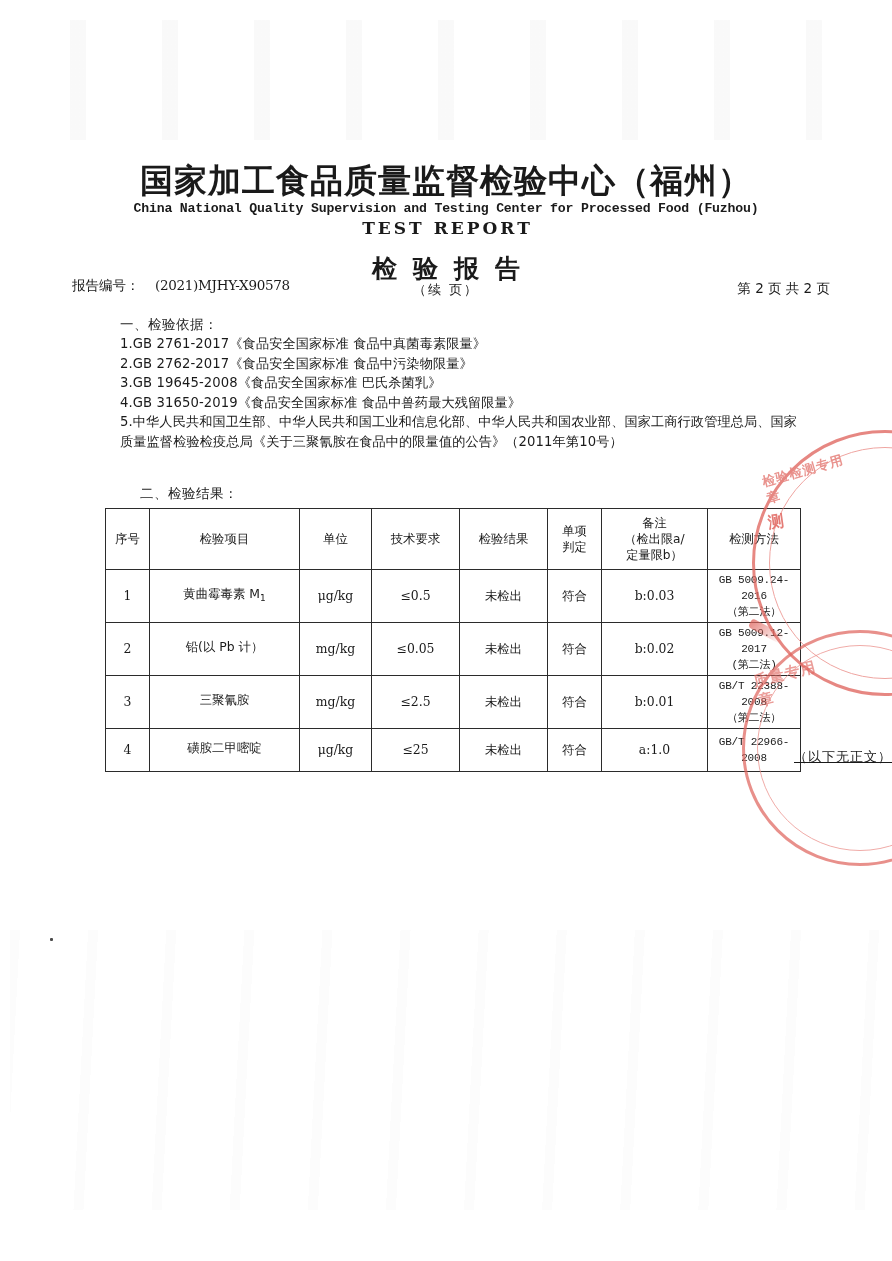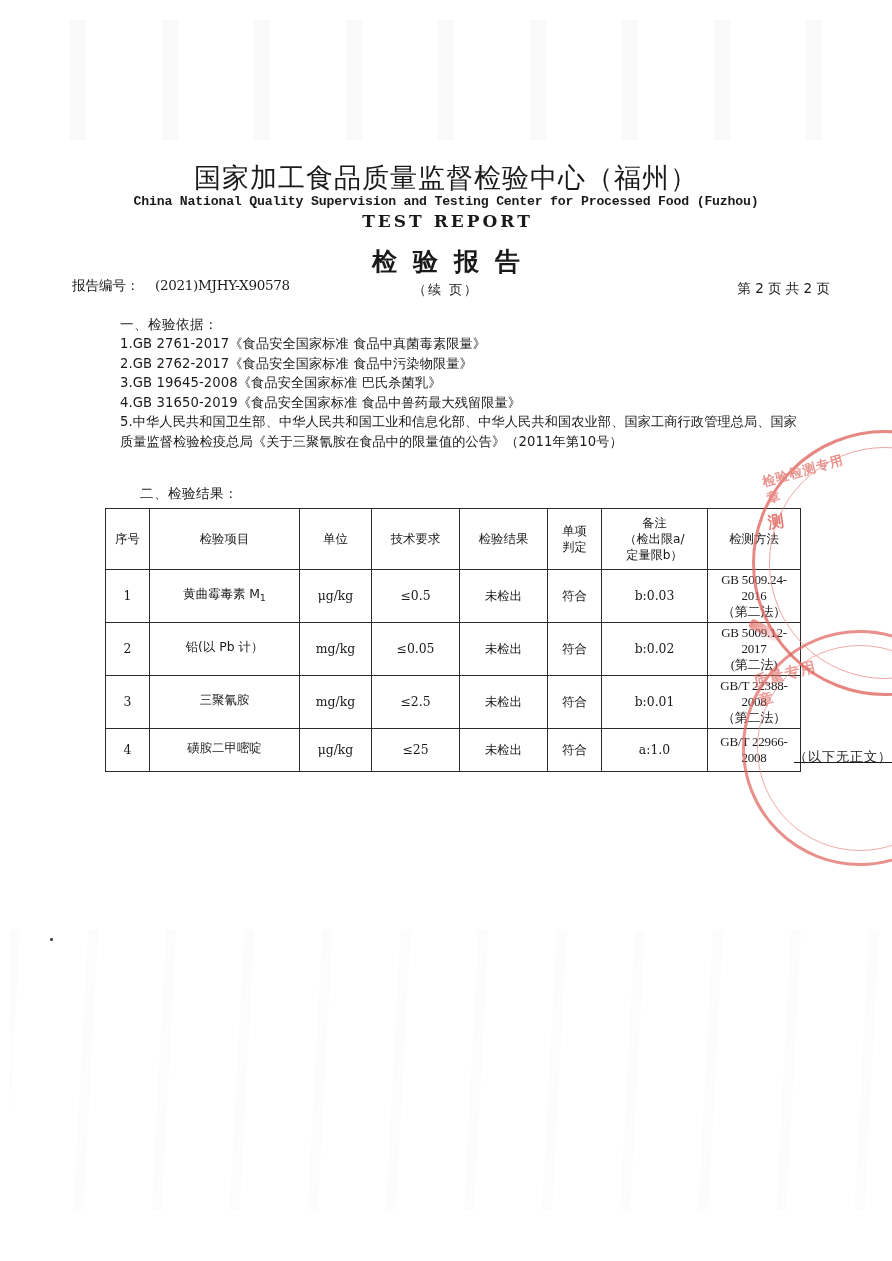--- a/index.html
+++ b/index.html
@@ -48,22 +48,22 @@
   }
 
   
   #masthead {
     position: absolute;
     left: 0; right: 0; top: 162px;
     text-align: center;
   }
   #org-name-cn {
     font-family: "DejaVu Serif", "Liberation Serif", serif;
-    font-weight: normal;
-    font-size: 27px;
+    font-weight: bold;
+    font-size: 33px;
     letter-spacing: 1px;
     line-height: 1.15;
     white-space: nowrap;
   }
   #org-name-en {
     font-family: Liberation Mono, monospace;
     font-weight: bold;
     font-size: 13.2px;
     letter-spacing: -0.2px;
     margin-top: 1px;
@@ -169,21 +169,21 @@
   #results-table tbody td { height: 38px; }
   .col-no     { width: 44px; }
   .col-item   { width: 150px; }
   .col-unit   { width: 72px; }
   .col-req    { width: 88px; }
   .col-result { width: 88px; }
   .col-judge  { width: 54px; }
   .col-note   { width: 106px; }
   .col-method { width: 93px; }
   .cell-item { text-align: center; }
-  .cell-method { font-family: Liberation Serif, serif; font-size: 13px; letter-spacing: -.2px; }
+  .cell-method { font-family: Liberation Mono, monospace; font-size: 11px; letter-spacing: -.2px; }
   .cell-mono { font-family: "DejaVu Serif", "Liberation Serif", serif; font-size: 12.4px; }
   .hdr-multi { font-size: 12.2px; line-height: 15px; }
   .sub { font-size: 9px; vertical-align: sub; }
   #no-more-text {
     position: absolute;
     left: 0; right: 0; top: 748px;
     text-align: right;
     font-size: 13px;
     letter-spacing: 1px;
     text-decoration: underline;

